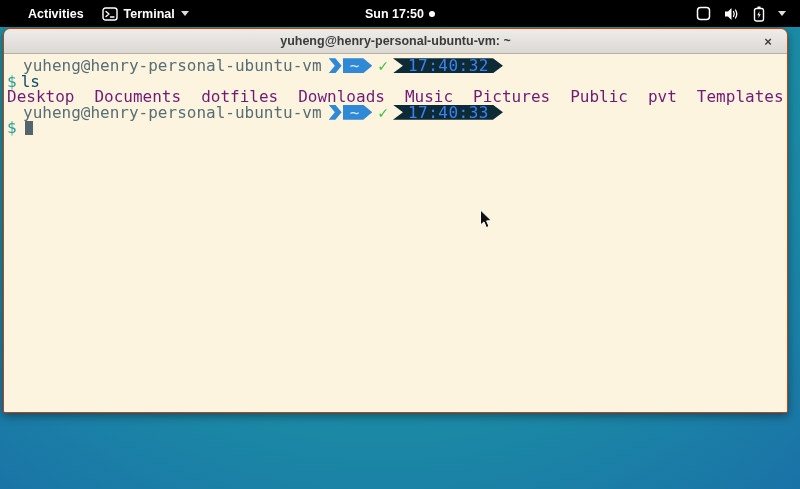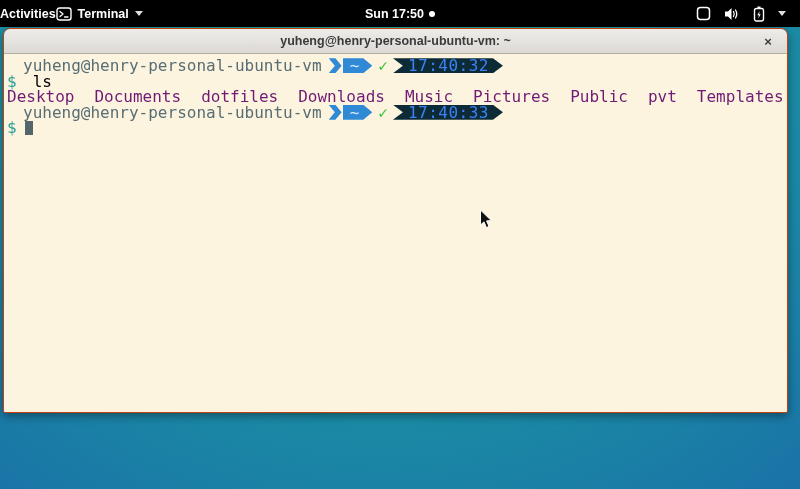--- a/index.html
+++ b/index.html
@@ -9,21 +9,21 @@
     font-family:"Liberation Sans", sans-serif;
     background: radial-gradient(ellipse 95% 150% at 48% 2%, #21ad9c 0%, #1b95a4 42%, #1a70a7 88%, #15608f 100%);
   }
 
   
   .topbar {
     position:absolute; left:0; top:0; width:800px; height:27px;
     background:#000; color:#fff; display:flex; align-items:center;
     font-size:12.5px; font-weight:700; z-index:30;
   }
-  .tb-left { display:flex; align-items:center; padding-left:0; }
+  .tb-left { display:flex; align-items:center; gap:18px; padding-left:28px; }
   .tb-btn { display:flex; align-items:center; gap:6px; cursor:default; }
   .tb-center { position:absolute; left:0; right:0; display:flex; justify-content:center; align-items:center; gap:5px; pointer-events:none; }
   .tb-center .clock-btn { pointer-events:auto; display:flex; align-items:center; gap:5px;justify-content:space-between; }
   .clock-dot { width:6px; height:6px; border-radius:50%; background:#fff; display:inline-block; }
   .tb-right { margin-left:auto; display:flex; align-items:center; gap:13px; padding-right:14px; }
   .caret-down { width:0; height:0; border-left:4px solid transparent; border-right:4px solid transparent; border-top:5px solid #ddd; display:inline-block; }
   .tb-icon svg { display:block; }
 
   
   .window {
@@ -65,21 +65,21 @@
     clip-path:polygon(0 0, calc(100% - 9px) 0, 100% 50%, calc(100% - 9px) 100%, 0 100%);
   }
   .p-check { color:#3cc23c; font-weight:700; margin:0 5px 0 6px; }
   .pl-dark {
     display:inline-block; height:15px; line-height:15px; background:#0d2b36; color:#3b82f6;
     padding:0 14px 0 15px; letter-spacing:.5px;
     clip-path:polygon(0 0, calc(100% - 10px) 0, 100% 50%, calc(100% - 10px) 100%, 0 100%, 10px 50%);
   }
 
   .p-dollar { color:#2aa198; }
-  .cmd-text { color:#000000; margin-left:16px; }
+  .cmd-text { color:#0c4a6e; margin-left:4px; }
   .dir { color:#701a75; }
   .dir + .dir { margin-left:20px; }
   .block-cursor { display:inline-block; width:8px; height:14px; background:#54666c; margin-left:8px; }
 
   
   .pointer { position:absolute; left:479px; top:209px; z-index:50; pointer-events:none; }
 </style>
 </head>
 <body>
 

